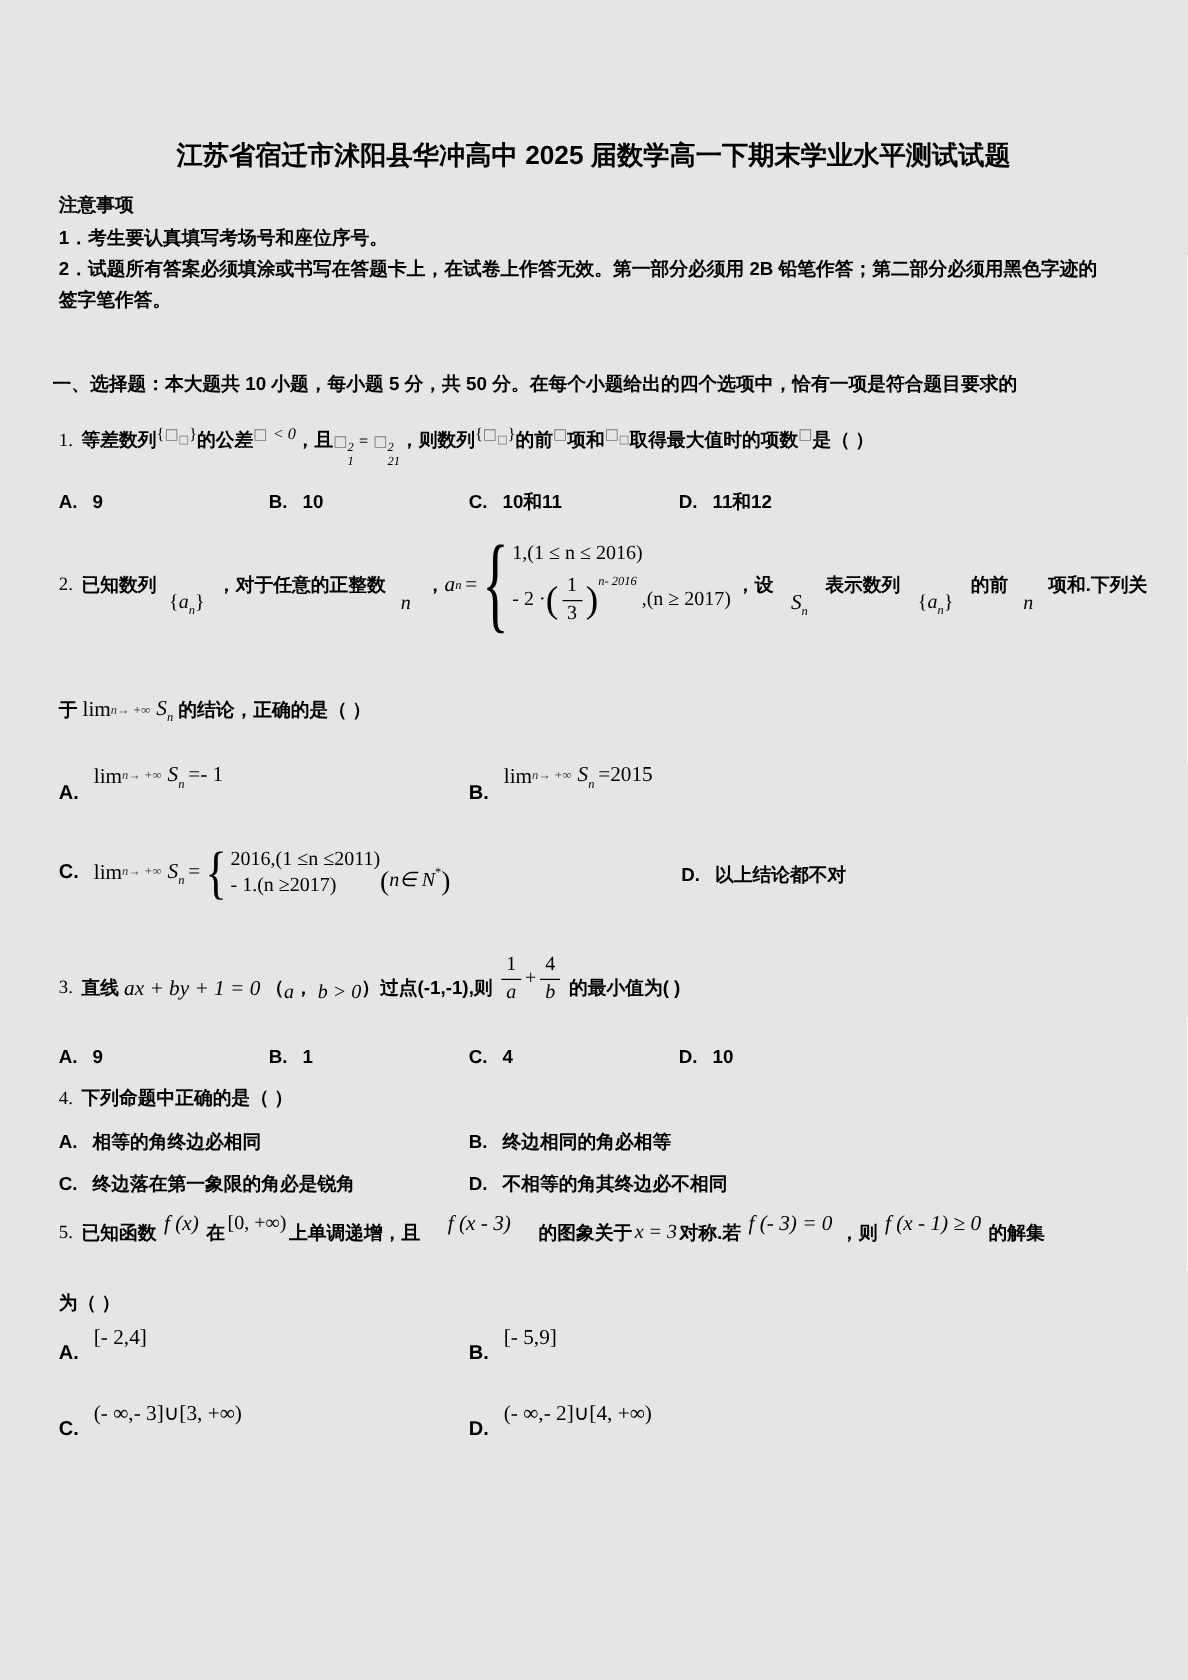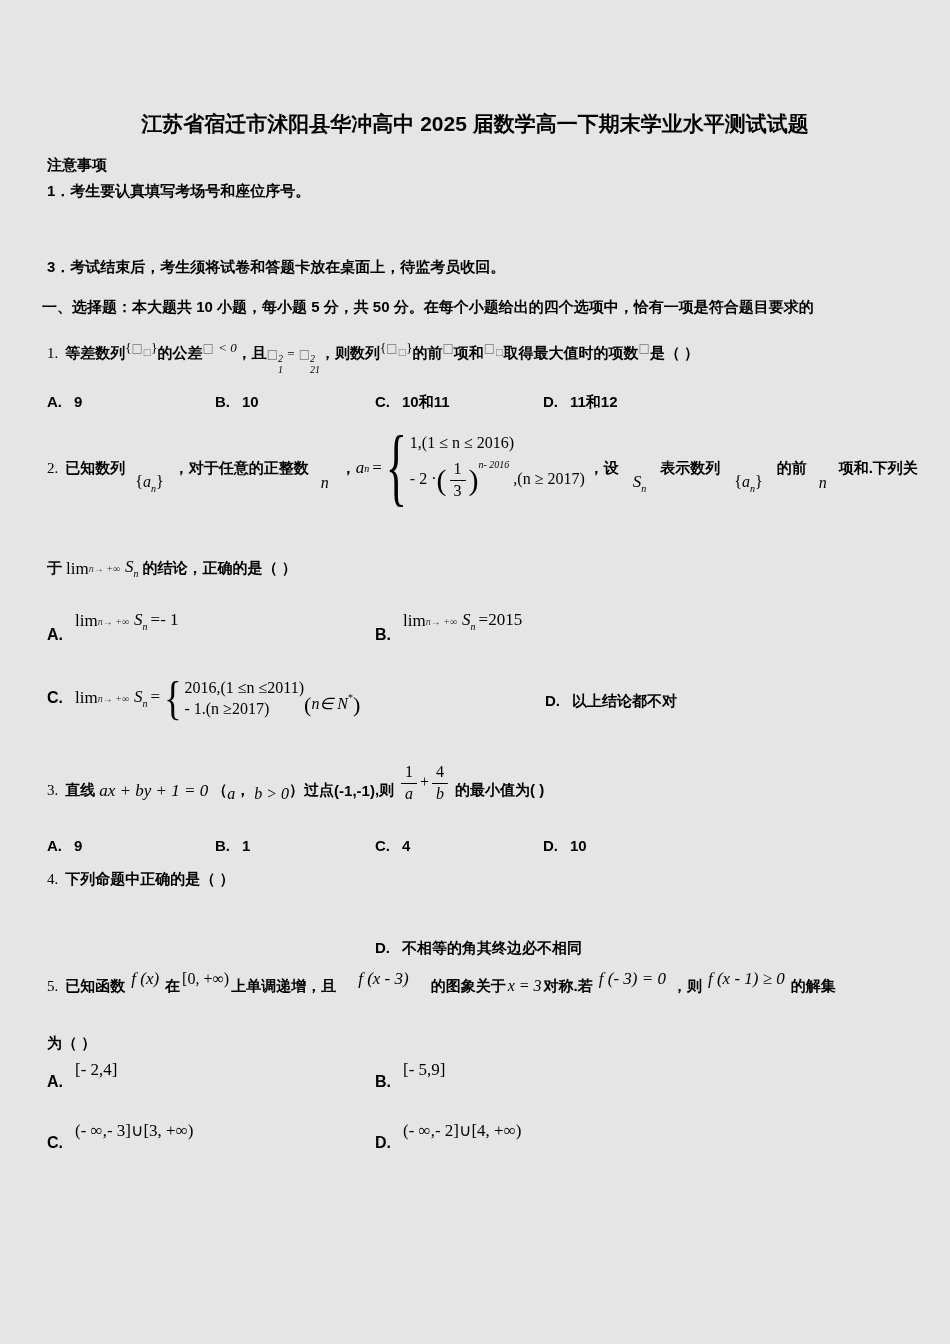--- a/index.html
+++ b/index.html
@@ -57,21 +57,21 @@
 </style>
 </head>
 <body>
 
 <div class="page">
 
   <div class="abs title" style="top:110px; left:0;">江苏省宿迁市沭阳县华冲高中 2025 届数学高一下期末学业水平测试试题</div>
 
   <div class="abs cn body15" style="top:152px; left:47px;">注意事项</div>
   <div class="abs cn body15" style="top:178px; left:47px;">1．考生要认真填写考场号和座位序号。</div>
-  <div class="abs cn body15" style="top:254px; left:47px;">3．考试结束后，考生须将试卷和答题卡放在桌面上，待监考员收回。</div>
+  <div class="abs cn body15" style="top:203px; left:47px; width:840px;">2．试题所有答案必须填涂或书写在答题卡上，在试卷上作答无效。第一部分必须用 2B 铅笔作答；第二部分必须用黑色字迹的签字笔作答。</div>
 
   <div class="abs cn" style="top:298px; left:42px; font-size:15px; white-space:nowrap;">一、选择题：本大题共 10 小题，每小题 5 分，共 50 分。在每个小题给出的四个选项中，恰有一项是符合题目要求的</div>
 
   <div class="abs" style="top:338px; left:47px; font-size:15px; white-space:nowrap;">
     <span class="qno">1.</span><span class="cn">等差数列</span><span class="va6"><span class="math sm">{</span><span class="boxg">□</span><span class="boxg bsub">□</span><span class="math sm">}</span></span><span class="cn">的公差</span><span class="va6"><span class="boxg">□</span> <span class="mi sm">&lt; 0</span></span><span class="cn">，且</span><span><span class="boxg">□</span><span class="ssk">
           <span>2</span>
           <span>1</span>
         </span> <span class="math sm">=</span> <span class="boxg">□</span><span class="ssk">
           <span>2</span>
           <span>21</span>
@@ -183,21 +183,26 @@
   <div class="abs row" style="top:833px;">
     <span class="abs cn body15" style="left:47px;"><span class="olab">A.</span><span>9</span></span>
     <span class="abs cn body15" style="left:215px;"><span class="olab">B.</span><span>1</span></span>
     <span class="abs cn body15" style="left:375px;"><span class="olab">C.</span><span>4</span></span>
     <span class="abs cn body15" style="left:543px;"><span class="olab">D.</span><span>10</span></span>
   </div>
 
   <div class="abs body15" style="top:866px; left:47px;">
     <span class="qno">4.</span><span class="cn">下列命题中正确的是（  ）</span>
   </div>
+  <div class="abs row" style="top:901px;">
+    <span class="abs cn body15" style="left:47px;"><span class="olab">A.</span><span>相等的角终边必相同</span></span>
+    <span class="abs cn body15" style="left:375px;"><span class="olab">B.</span><span>终边相同的角必相等</span></span>
+  </div>
   <div class="abs row" style="top:935px;">
+    <span class="abs cn body15" style="left:47px;"><span class="olab">C.</span><span>终边落在第一象限的角必是锐角</span></span>
     <span class="abs cn body15" style="left:375px;"><span class="olab">D.</span><span>不相等的角其终边必不相同</span></span>
   </div>
 
   <div class="abs flexline" style="top:962px; left:47px; height:48px; font-size:15px;">
     <span class="qno">5.</span>
     <span class="cn">已知函数</span>
     <span class="mi m17 up7" style="margin:0 6px;">f (x)</span>
     <span class="cn">在</span>
     <span class="math m16 up7" style="margin:0 2px;">[0, +∞)</span>
     <span class="cn">上单调递增，且</span>

